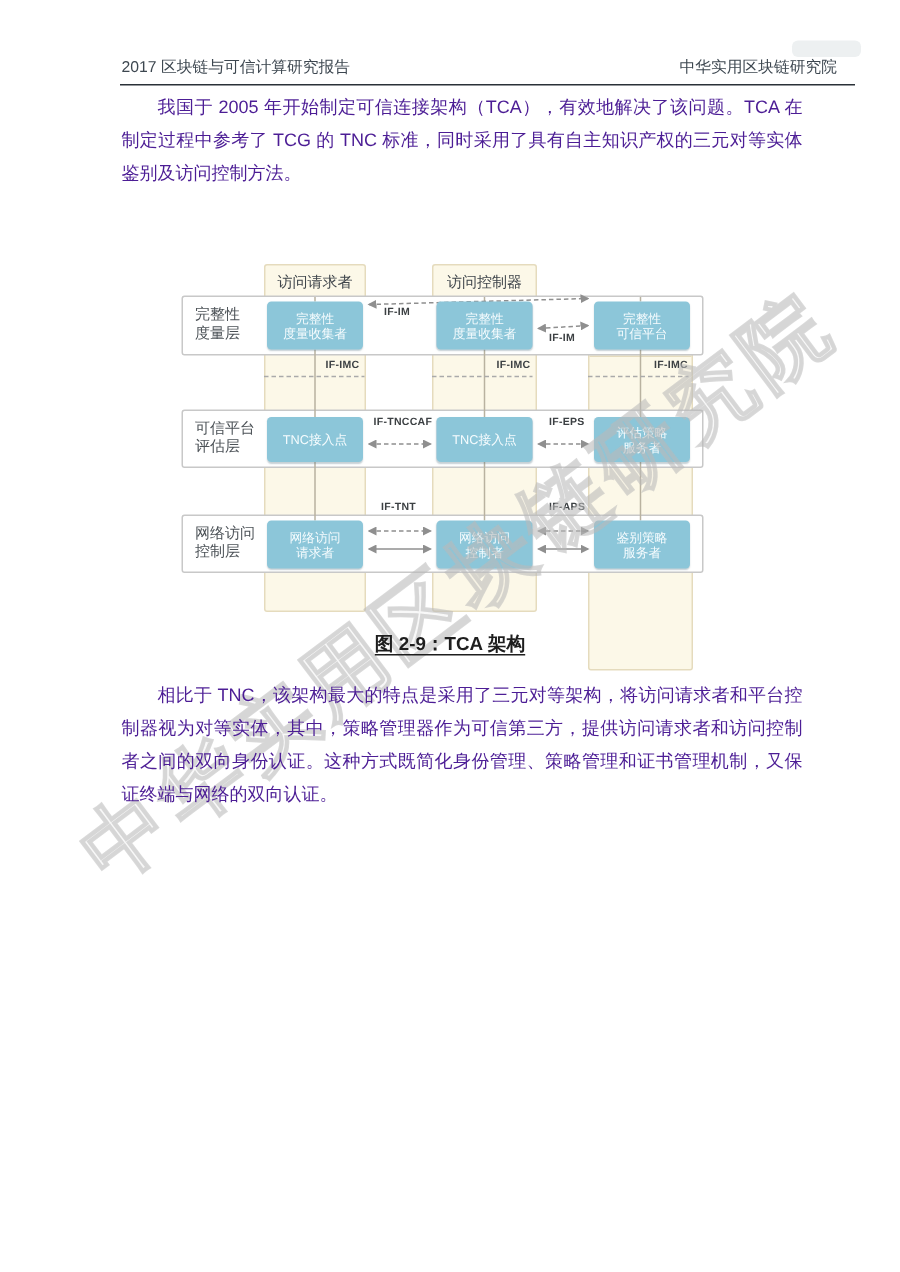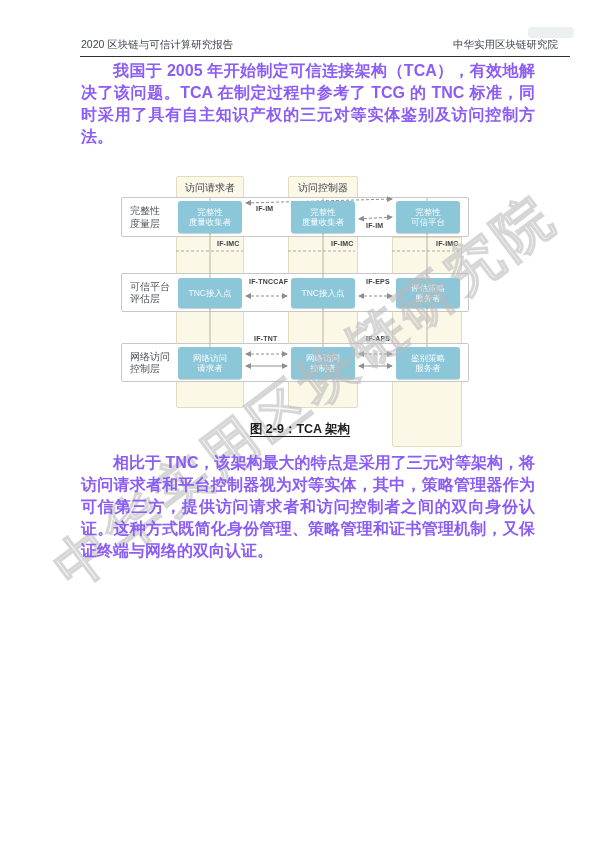--- a/index.html
+++ b/index.html
@@ -10,22 +10,22 @@
     overflow:hidden;
   }
   
   .header { position:absolute; left:81px; top:38px; width:477px;
     display:flex; justify-content:space-between; font-size:10.5px; color:#3d4750; z-index:10; }
   .header-rule { position:absolute; left:80px; top:56px; width:490px; height:0;
     border-top:1.5px solid #2a3138; z-index:10; }
   .scan-smudge { position:absolute; left:528px; top:27px; width:46px; height:11px;
     background:#edf0f1; border-radius:4px; z-index:1; }
   
-  .para { position:absolute; left:81px; width:454px; font-size:16px; line-height:22px;
-    text-align:justify; text-indent:2em; color:#8b5cf6; z-index:10;font-weight:bold; }
+  .para { position:absolute; left:81px; width:454px; font-size:12px; line-height:22px;
+    text-align:justify; text-indent:2em; color:#4c1d95; z-index:10; }
   .para-1 { top:60px; }
   .para-2 { top:138px; }
   .para-3 { top:452px; }
   
   .watermark { position:absolute; left:62px; top:538px; z-index:5;
     font-size:56px; letter-spacing:5px; white-space:nowrap; font-weight:700;
     color:rgba(190,190,190,0.10);
     -webkit-text-stroke:1.2px rgba(185,185,185,0.55);
     transform:rotate(-37deg); transform-origin:0 50%; pointer-events:none; }
   
@@ -65,21 +65,21 @@
 </head>
 <body>
 
 <div class="page">
 
   <div class="scan-smudge"></div>
 
   <div class="watermark">中华实用区块链研究院</div>
 
   <div class="header">
-    <span>2020 区块链与可信计算研究报告</span>
+    <span>2017 区块链与可信计算研究报告</span>
     <span>中华实用区块链研究院</span>
   </div>
   <div class="header-rule"></div>
 
   <p class="para para-1">我国于 2005 年开始制定可信连接架构（TCA），有效地解决了该问题。TCA 在制定过程中参考了 TCG 的 TNC 标准，同时采用了具有自主知识产权的三元对等实体鉴别及访问控制方法。</p>
 
   <div class="diagram">
 
     <div class="strip strip-1">
       <div class="strip-head">访问请求者</div>

